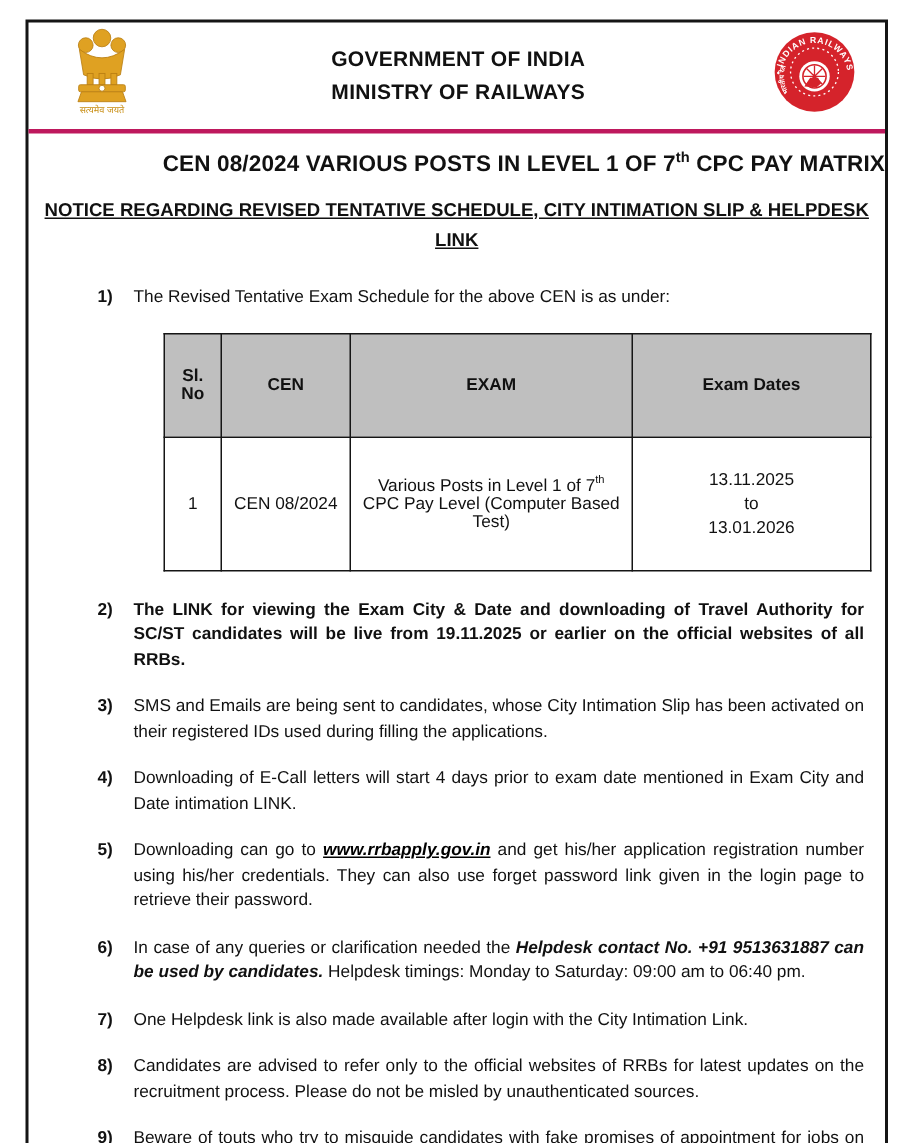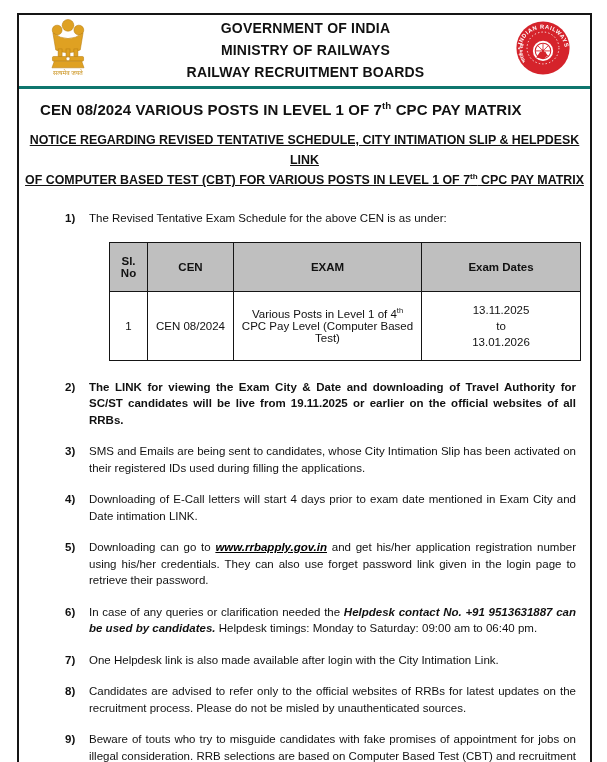--- a/index.html
+++ b/index.html
@@ -17,36 +17,36 @@
     border: 2px solid #151515;
     box-sizing: border-box;
     background: #fff;
   }
   
   .header {
     display: flex;
     align-items: center;
     height: 74px;
     box-sizing: border-box;
-    border-bottom: 3px solid #0f766e;
+    border-bottom: 3px solid #be185d;
     padding: 3px 16px 4px 18px;
   }
   .emblem-wrap { width: 62px; flex: 0 0 62px; text-align: center; }
   .header-center {
     flex: 1;
     text-align: center;
     font-weight: bold;
     font-size: 14px;
     line-height: 22px;
     letter-spacing: 0.2px;
   }
   .logo-wrap { width: 62px; flex: 0 0 62px; text-align: center; }
   
   .doc-title {
-    text-align: left;
+    text-align: right;
     font-weight: bold;
     font-size: 15px;
     margin-top: 12px;
     letter-spacing: 0.1px;
     padding-left: 21px;
   }
   .notice-heading {
     text-align: center;
     font-weight: bold;
     font-size: 12.4px;
@@ -74,21 +74,21 @@
   
   .sched-table {
     border-collapse: collapse;
     table-layout: fixed;
     width: 471px;
     margin: 2px 0 18px 44px;
   }
   .sched-table th, .sched-table td {
     border: 1.6px solid #151515;
     font-size: 11.5px;
-    padding: 4px 5px;
+    padding: 14px 5px;
     text-align: center;
     vertical-align: middle;
   }
   .sched-table th {
     background: #BFBFBF;
     font-weight: bold;
     height: 40px;
   }
   .sched-table td { height: 60px; }
   .col-sl { width: 38px; }
@@ -116,21 +116,20 @@
           <rect x="13.5" y="44" width="33" height="5" rx="1.2"></rect>
           <path d="M15.5,49 L44.5,49 L47,56 L13,56 Z"></path>
         </g>
         <circle cx="30" cy="46.5" r="2.1" fill="#fff" stroke="#B97E12" stroke-width="0.6"></circle>
         <text x="30" y="64" text-anchor="middle" font-size="6.5" fill="#C98F16">सत्यमेव जयते</text>
       </svg>
     </div>
     <div class="header-center">
       <div>GOVERNMENT OF INDIA</div>
       <div>MINISTRY OF RAILWAYS</div>
-      <div>RAILWAY RECRUITMENT BOARDS</div>
     </div>
     <div class="logo-wrap">
       <svg width="58" height="58" viewBox="0 0 60 60">
         <circle cx="30" cy="30" r="27.5" fill="#D5232B"></circle>
         <circle cx="30" cy="30" r="16.5" fill="none" stroke="#ffffff" stroke-width="0.9" stroke-dasharray="1.4 2.2"></circle>
         <path id="arcTop" d="M 7,33 A 23,23 0 1 1 53,33" fill="none"></path>
         <text font-size="6" font-weight="bold" fill="#ffffff" letter-spacing="0.6">
           <textPath href="#arcTop" startOffset="52%" text-anchor="middle">• INDIAN RAILWAYS •</textPath>
         </text>
         <path id="arcLeft" d="M 12,44 A 22,22 0 0 1 10,26" fill="none"></path>
@@ -149,21 +148,20 @@
       </svg>
     </div>
   </div>
 
   <div class="doc-title">
     <span>CEN 08/2024 VARIOUS POSTS IN LEVEL 1 OF 7</span><sup>th</sup><span> CPC PAY MATRIX</span>
   </div>
 
   <div class="notice-heading">
     <div><span class="nline">NOTICE REGARDING REVISED TENTATIVE SCHEDULE, CITY INTIMATION SLIP &amp; HELPDESK LINK</span></div>
-    <div><span class="nline"><span>OF COMPUTER BASED TEST (CBT) FOR VARIOUS POSTS IN LEVEL 1 OF 7</span><sup>th</sup><span> CPC PAY MATRIX</span></span></div>
   </div>
 
   <div class="list">
 
     <div class="item">
       <span class="num">1)</span>
       <span class="txt">The Revised Tentative Exam Schedule for the above CEN is as under:</span>
     </div>
 
     <table class="sched-table">
@@ -176,21 +174,21 @@
       <tbody>
           <tr>
         <th>Sl. No</th>
         <th>CEN</th>
         <th>EXAM</th>
         <th>Exam Dates</th>
       </tr>
       <tr>
         <td>1</td>
         <td>CEN 08/2024</td>
-        <td><span>Various Posts in Level 1 of 4</span><sup>th</sup><span> CPC Pay Level (Computer Based Test)</span></td>
+        <td><span>Various Posts in Level 1 of 7</span><sup>th</sup><span> CPC Pay Level (Computer Based Test)</span></td>
         <td class="dates-cell">
           <div>13.11.2025</div>
           <div>to</div>
           <div>13.01.2026</div>
         </td>
       </tr>
     </tbody>
       </table>
 
     <div class="item bold-item">

